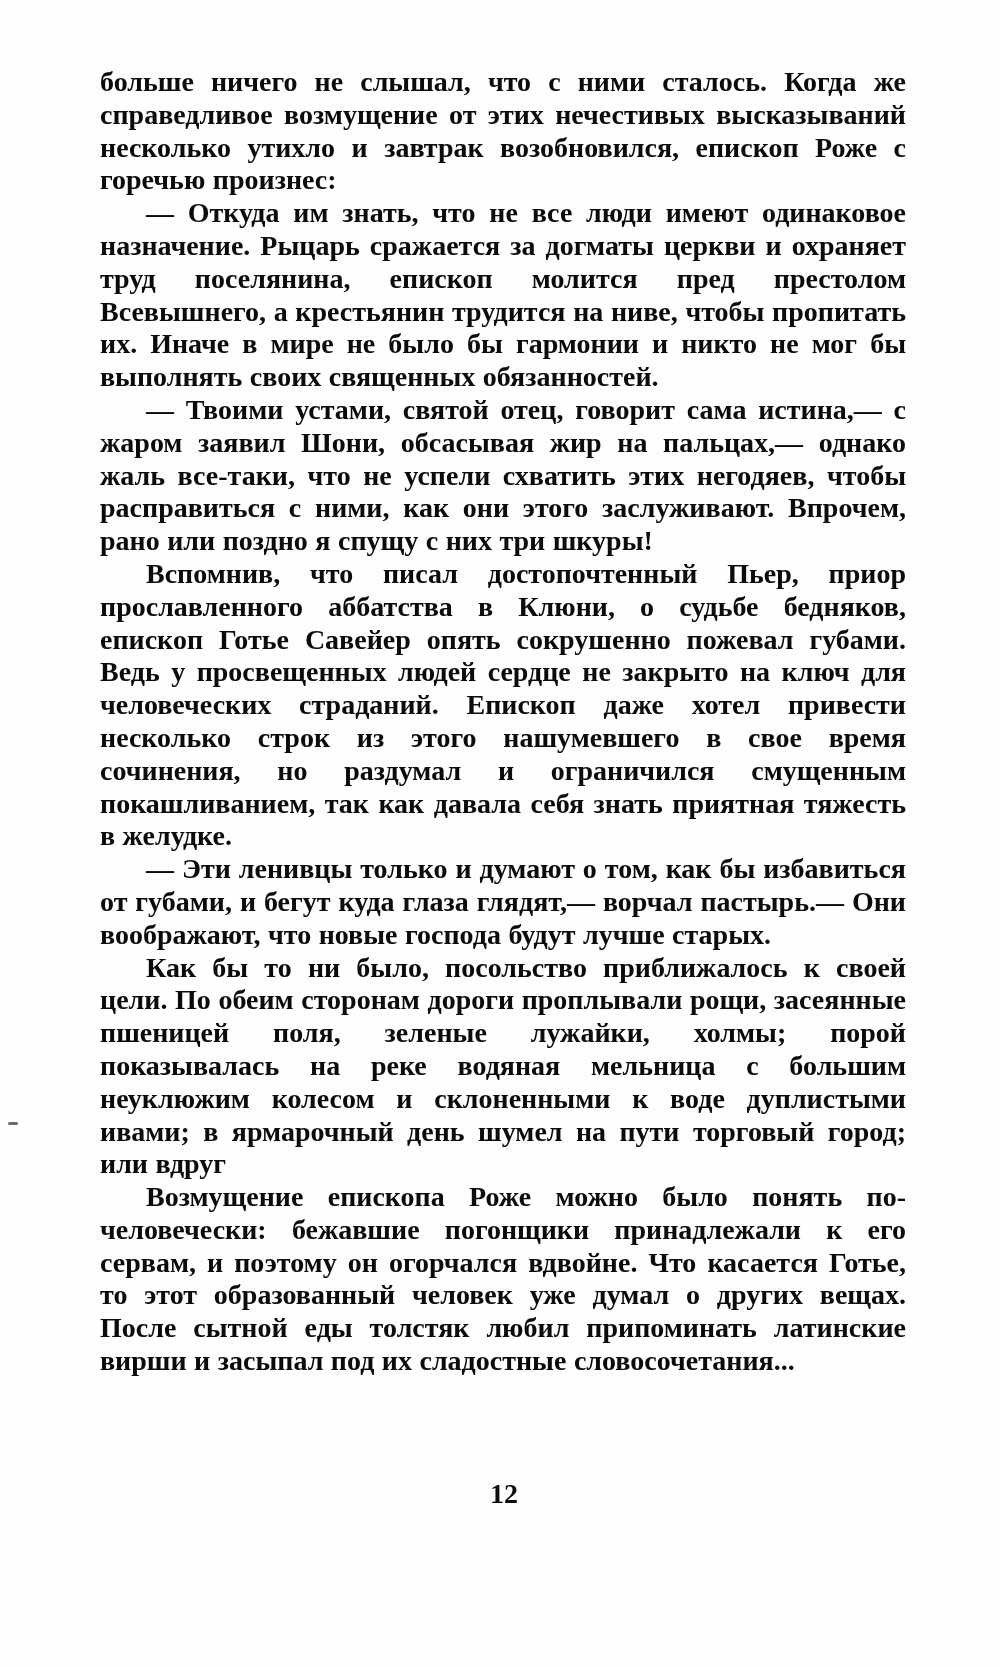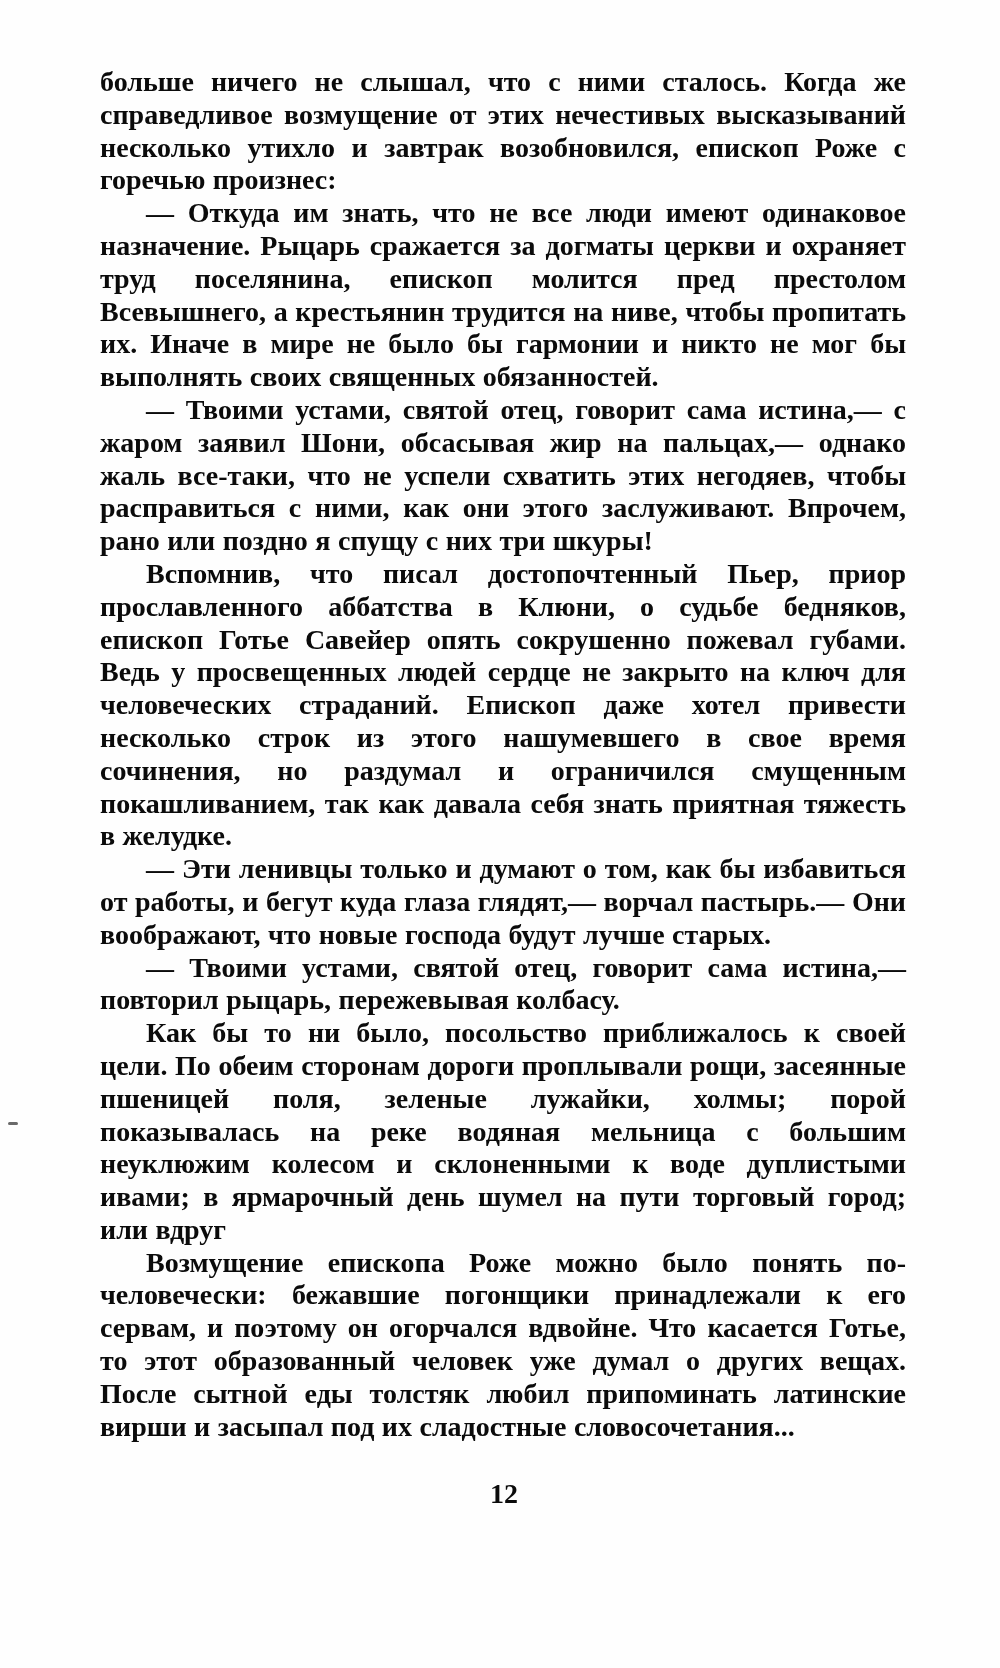--- a/index.html
+++ b/index.html
@@ -61,19 +61,18 @@
 </head>
 <body>
 
 <div class="page">
   <div class="scan-speck"></div>
   <div class="text-block" id="text-block">
       <p class="noindent">больше ничего не слышал, что с ними сталось. Когда же справедливое возмущение от этих нечестивых высказываний несколько утихло и завтрак возобновился, епископ Роже с горечью произнес:</p>
       <p class="">— Откуда им знать, что не все люди имеют одинаковое назначение. Рыцарь сражается за догматы церкви и охраняет труд поселянина, епископ молится пред престолом Всевышнего, а крестьянин трудится на ниве, чтобы пропитать их. Иначе в мире не было бы гармонии и никто не мог бы выполнять своих священных обязанностей.</p>
       <p class="">— Твоими устами, святой отец, говорит сама истина,— с жаром заявил Шони, обсасывая жир на пальцах,— однако жаль все-таки, что не успели схватить этих негодяев, чтобы расправиться с ними, как они этого заслуживают. Впрочем, рано или поздно я спущу с них три шкуры!</p>
       <p class="">Вспомнив, что писал достопочтенный Пьер, приор прославленного аббатства в Клюни, о судьбе бедняков, епископ Готье Савейер опять сокрушенно пожевал губами. Ведь у просвещенных людей сердце не закрыто на ключ для человеческих страданий. Епископ даже хотел привести несколько строк из этого нашумевшего в свое время сочинения, но раздумал и ограничился смущенным покашливанием, так как давала себя знать приятная тяжесть в желудке.</p>
-      <p class="">— Эти ленивцы только и думают о том, как бы избавиться от работы, и бегут куда глаза глядят,— ворчал пастырь.— Они воображают, что новые господа будут лучше старых.</p>
-      <p class="">— Твоими устами, святой отец, говорит сама истина,— повторил рыцарь, пережевывая колбасу.</p>
+      <p class="">— Эти ленивцы только и думают о том, как бы избавиться от губами, и бегут куда глаза глядят,— ворчал пастырь.— Они воображают, что новые господа будут лучше старых.</p>
       <p class="">Как бы то ни было, посольство приближалось к своей цели. По обеим сторонам дороги проплывали рощи, засеянные пшеницей поля, зеленые лужайки, холмы; порой показывалась на реке водяная мельница с большим неуклюжим колесом и склоненными к воде дуплистыми ивами; в ярмарочный день шумел на пути торговый город; или вдруг</p>
       <p class="">Возмущение епископа Роже можно было понять по-человечески: бежавшие погонщики принадлежали к его сервам, и поэтому он огорчался вдвойне. Что касается Готье, то этот образованный человек уже думал о других вещах. После сытной еды толстяк любил припоминать латинские вирши и засыпал под их сладостные словосочетания...</p>
     </div>
   <div class="page-number">12</div>
 </div>
 
 </body></html>

